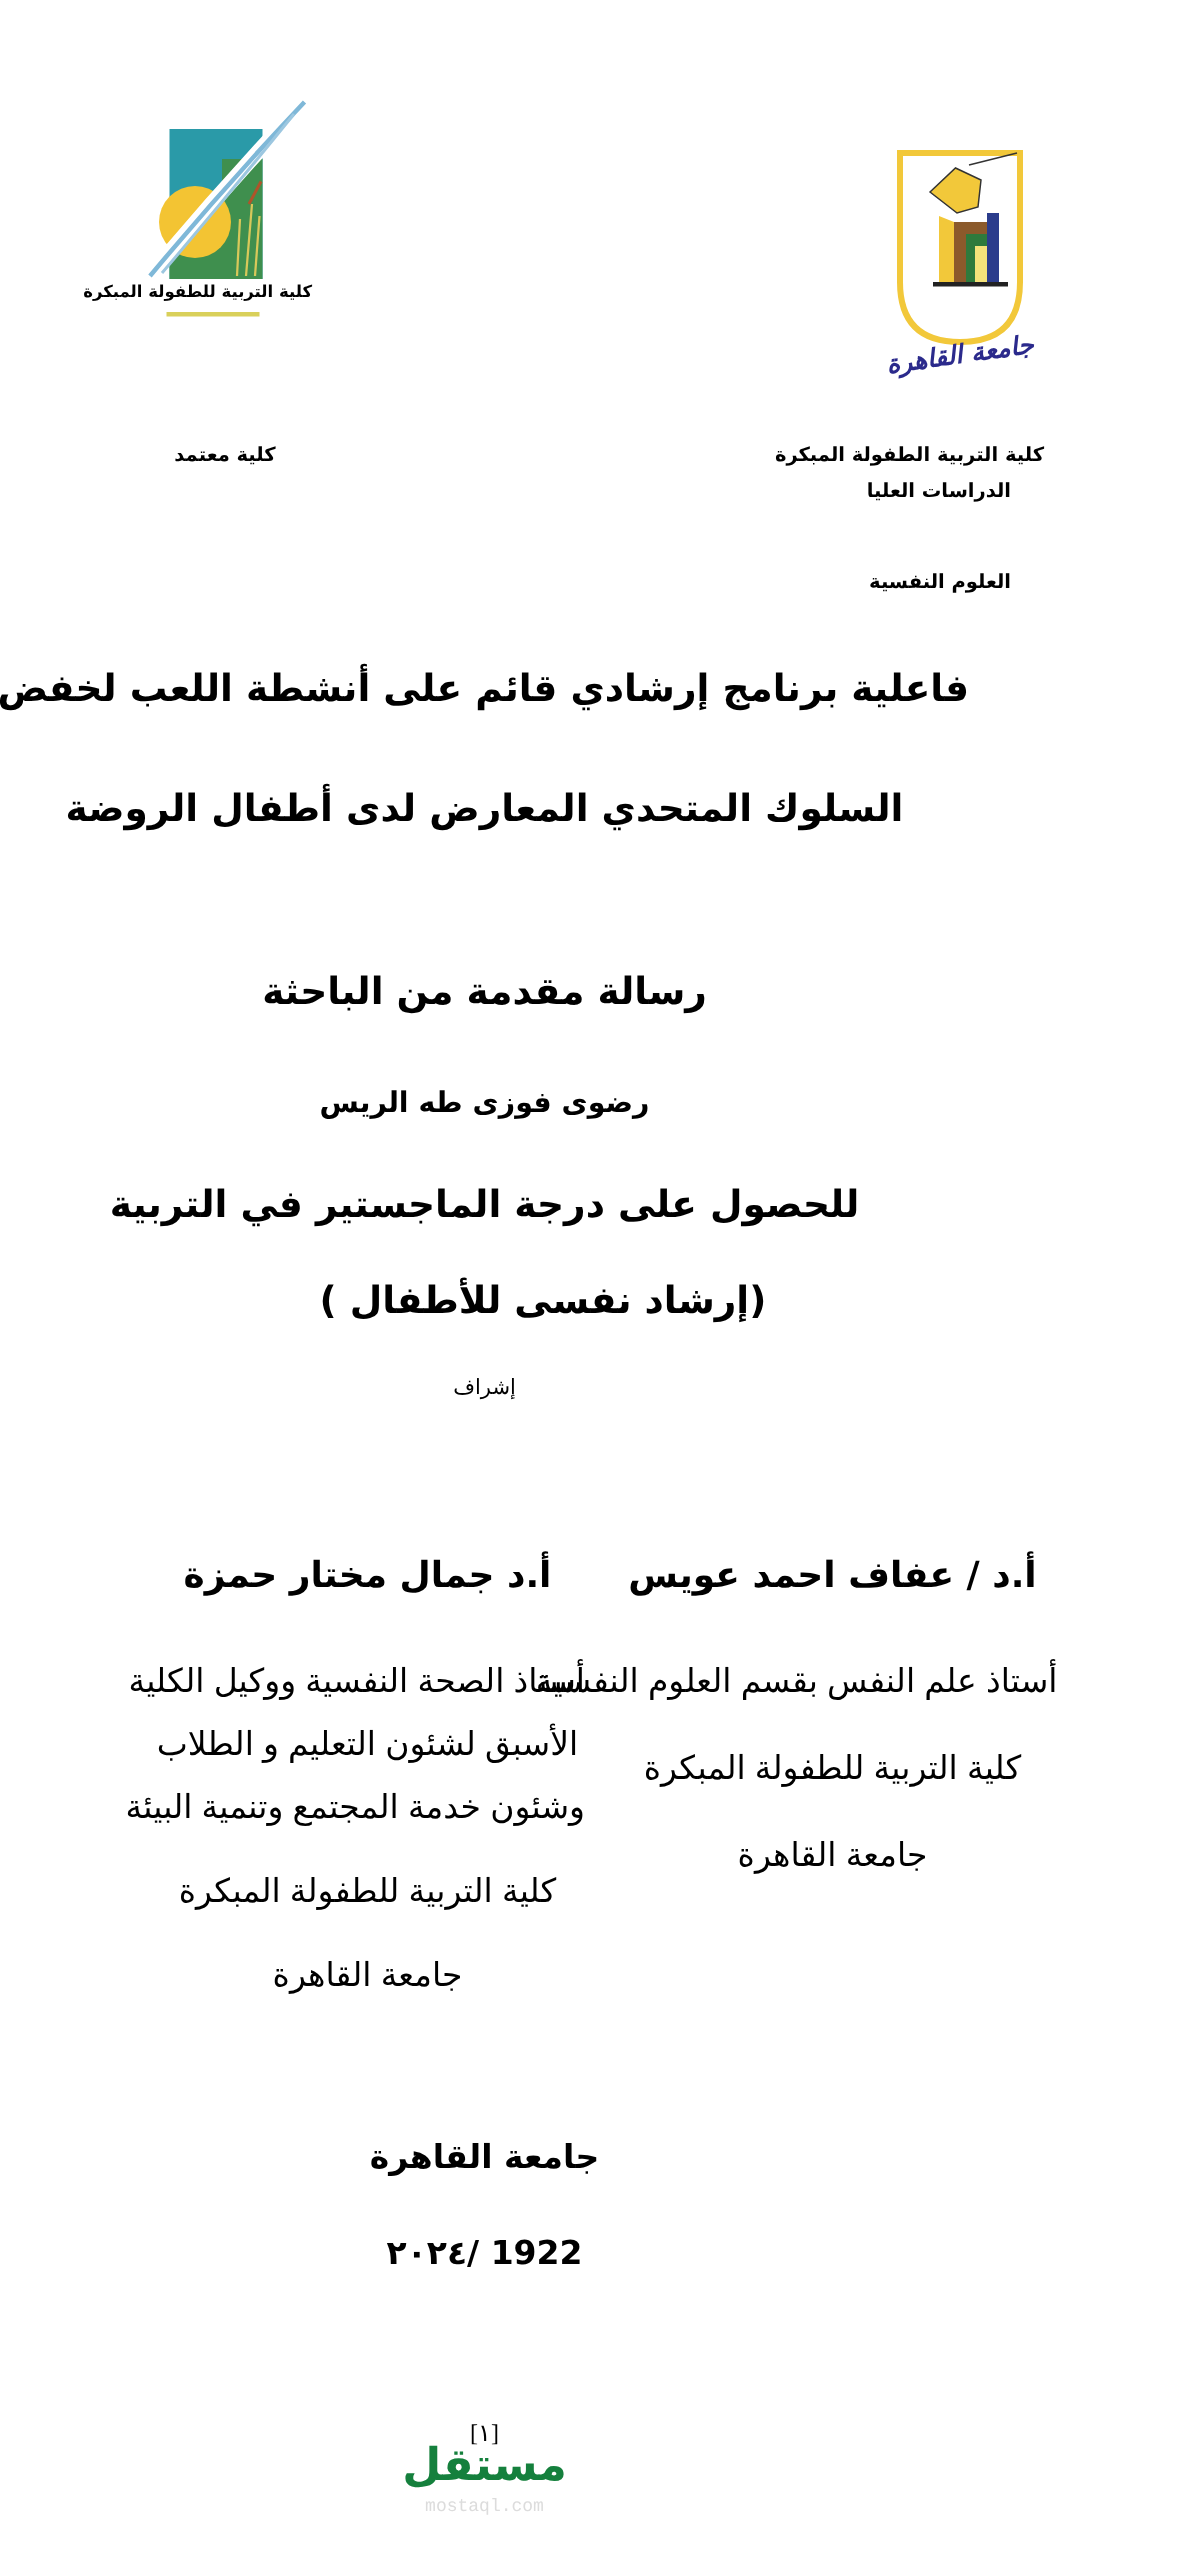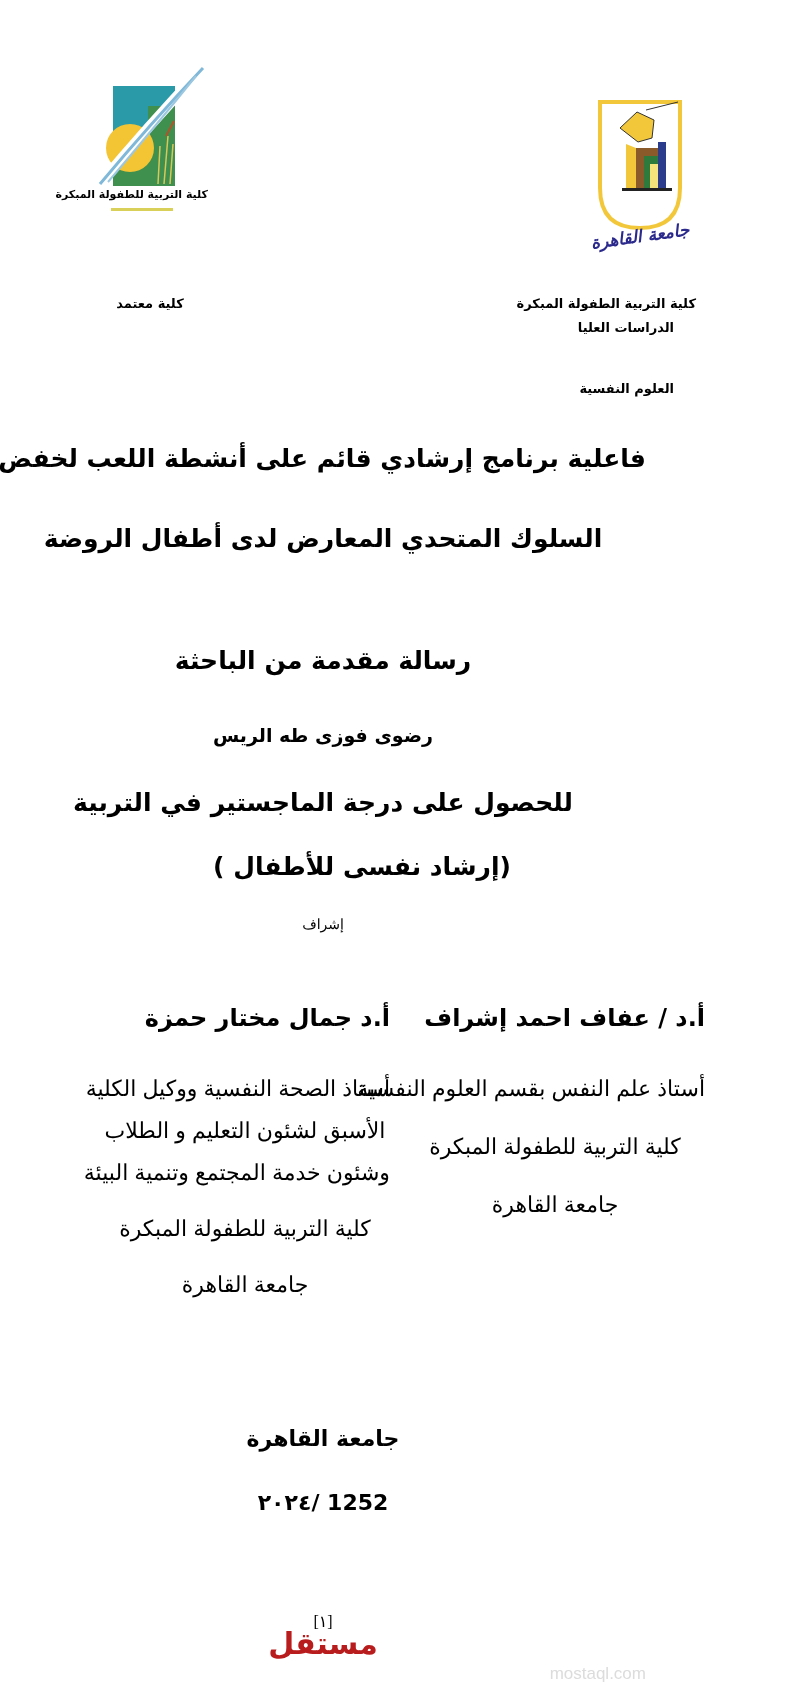--- a/index.html
+++ b/index.html
@@ -6,27 +6,27 @@
   body { width:794px; height:1708px; position:relative; overflow:hidden;
          font-family:"DejaVu Sans", sans-serif; color:#000; }
   .abs { position:absolute; }
   .rtl { direction:rtl; }
   .center-line { position:absolute; left:0; width:646px; text-align:center; direction:rtl; white-space:nowrap; }
   .hdr { font-family:"DejaVu Sans", sans-serif; font-weight:bold; font-size:13px; white-space:nowrap; }
   .title { font-family:"DejaVu Sans", sans-serif; font-weight:bold; font-size:25px; letter-spacing:0px; }
   .sub { font-family:"DejaVu Sans", sans-serif; font-weight:bold; font-size:25px; }
   .name-bold { font-family:"DejaVu Sans", sans-serif; font-weight:bold; font-size:19px; }
   .plain { font-family:"Liberation Sans", sans-serif; font-size:14px; }
-  .sup-name { font-family:"DejaVu Sans", sans-serif; font-weight:bold; font-size:24px; white-space:nowrap; text-align:right; direction:rtl; }
+  .sup-name { font-family:"DejaVu Sans", sans-serif; font-weight:bold; font-size:24px; white-space:nowrap; text-align:center; direction:rtl;margin-top:32px; }
   .sup-line { font-family:"Liberation Sans", sans-serif; font-size:22px; white-space:nowrap; text-align:center; direction:rtl; }
   .footer-big { font-family:"DejaVu Sans", sans-serif; font-weight:bold; font-size:22px; }
   .date { font-family:"DejaVu Sans", sans-serif; font-weight:bold; font-size:22px; letter-spacing:3px; }
   .pageno { font-family:"Liberation Serif", serif; font-size:16px; }
-  .wm1 { font-family:"DejaVu Sans", sans-serif; font-weight:bold; font-size:30px; color:#b91c1c; }
-  .wm2 { font-family:Liberation Sans, sans-serif; font-size:17px; color:#dcdcdc;text-align:right; }
+  .wm1 { font-family:"DejaVu Sans", sans-serif; font-weight:bold; font-size:30px; color:#15803d; }
+  .wm2 { font-family:Liberation Mono, monospace; font-size:12px; color:#dcdcdc; }
 </style>
 </head>
 <body>
 
 <div class="abs" style="left:78px;top:66px;width:130px;height:160px;">
   <svg width="130" height="130" viewBox="0 0 130 130">
     <rect x="35" y="20" width="62" height="100" fill="#2a9aa8"></rect>
     <rect x="70" y="40" width="27" height="80" fill="#3f8f4e"></rect>
     <path d="M35 70 L70 70 L70 120 L35 120 Z" fill="#3f8f4e"></path>
     <circle cx="52" cy="82" r="24" fill="#f3c433"></circle>
@@ -64,33 +64,33 @@
 <div class="center-line title" style="top:444px;">فاعلية برنامج إرشادي قائم على أنشطة اللعب لخفض اضطراب</div>
 <div class="center-line title" style="top:524px;">السلوك المتحدي المعارض لدى أطفال الروضة</div>
 
 <div class="center-line sub" style="top:646px;">رسالة مقدمة من الباحثة</div>
 <div class="center-line name-bold" style="top:724px;">رضوى فوزى طه الريس</div>
 <div class="center-line sub" style="top:788px;">للحصول على درجة الماجستير في التربية</div>
 <div class="center-line sub" style="top:852px;padding-left:39px;">(إرشاد نفسى للأطفال )</div>
 <div class="center-line plain" style="top:916px;">إشراف</div>
 
 <div class="abs" style="left:405px;top:1004px;width:300px;">
-  <div class="sup-name">أ.د / عفاف احمد إشراف</div>
+  <div class="sup-name">أ.د / عفاف احمد عويس</div>
   <div class="sup-line" style="margin-top:44px;">أستاذ علم النفس بقسم العلوم النفسية</div>
   <div class="sup-line" style="margin-top:32px;">كلية التربية للطفولة المبكرة</div>
   <div class="sup-line" style="margin-top:32px;">جامعة القاهرة</div>
 </div>
 
 <div class="abs" style="left:100px;top:1004px;width:290px;">
   <div class="sup-name">أ.د جمال مختار حمزة</div>
   <div class="sup-line" style="margin-top:44px;">أستاذ الصحة النفسية ووكيل الكلية</div>
   <div class="sup-line" style="margin-top:16px;">الأسبق لشئون التعليم و الطلاب</div>
   <div class="sup-line" style="margin-top:16px;">وشئون خدمة المجتمع وتنمية البيئة</div>
   <div class="sup-line" style="margin-top:30px;">كلية التربية للطفولة المبكرة</div>
   <div class="sup-line" style="margin-top:30px;">جامعة القاهرة</div>
 </div>
 
 <div class="center-line footer-big" style="top:1426px;">جامعة القاهرة</div>
-<div class="center-line date" style="top:1490px;">1252 /٢٠٢٤</div>
+<div class="center-line date" style="top:1490px;">1922 /٢٠٢٤</div>
 <div class="center-line pageno" style="top:1612px;">[١]</div>
 
 <div class="center-line wm1" style="top:1626px;">مستقل</div>
 <div class="center-line wm2" style="top:1664px;direction:ltr;">mostaql.com</div>
 
 </body></html>

